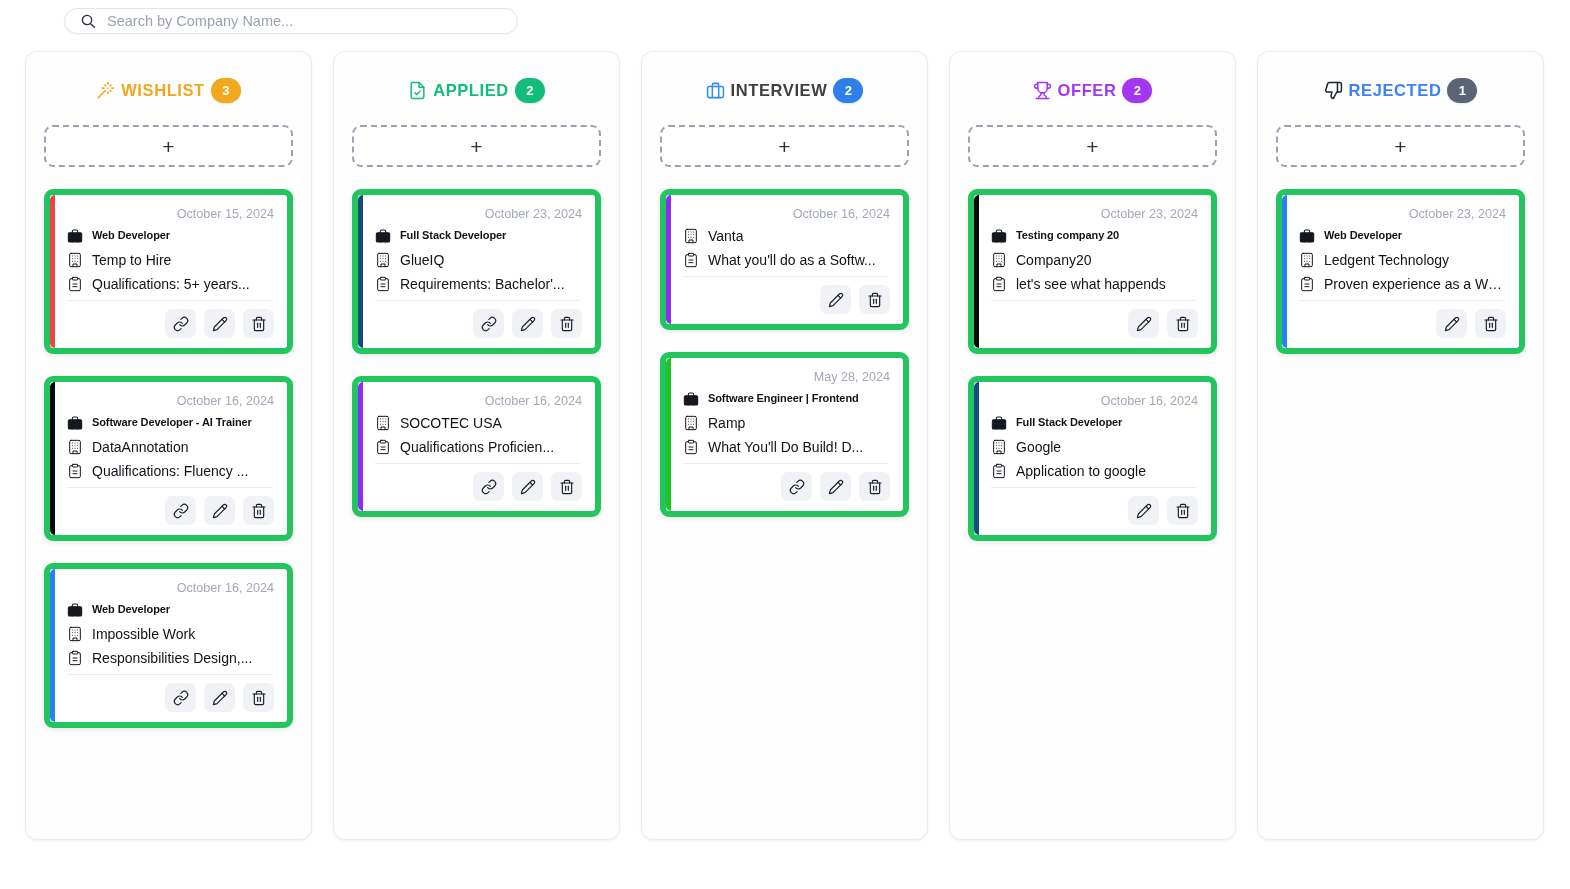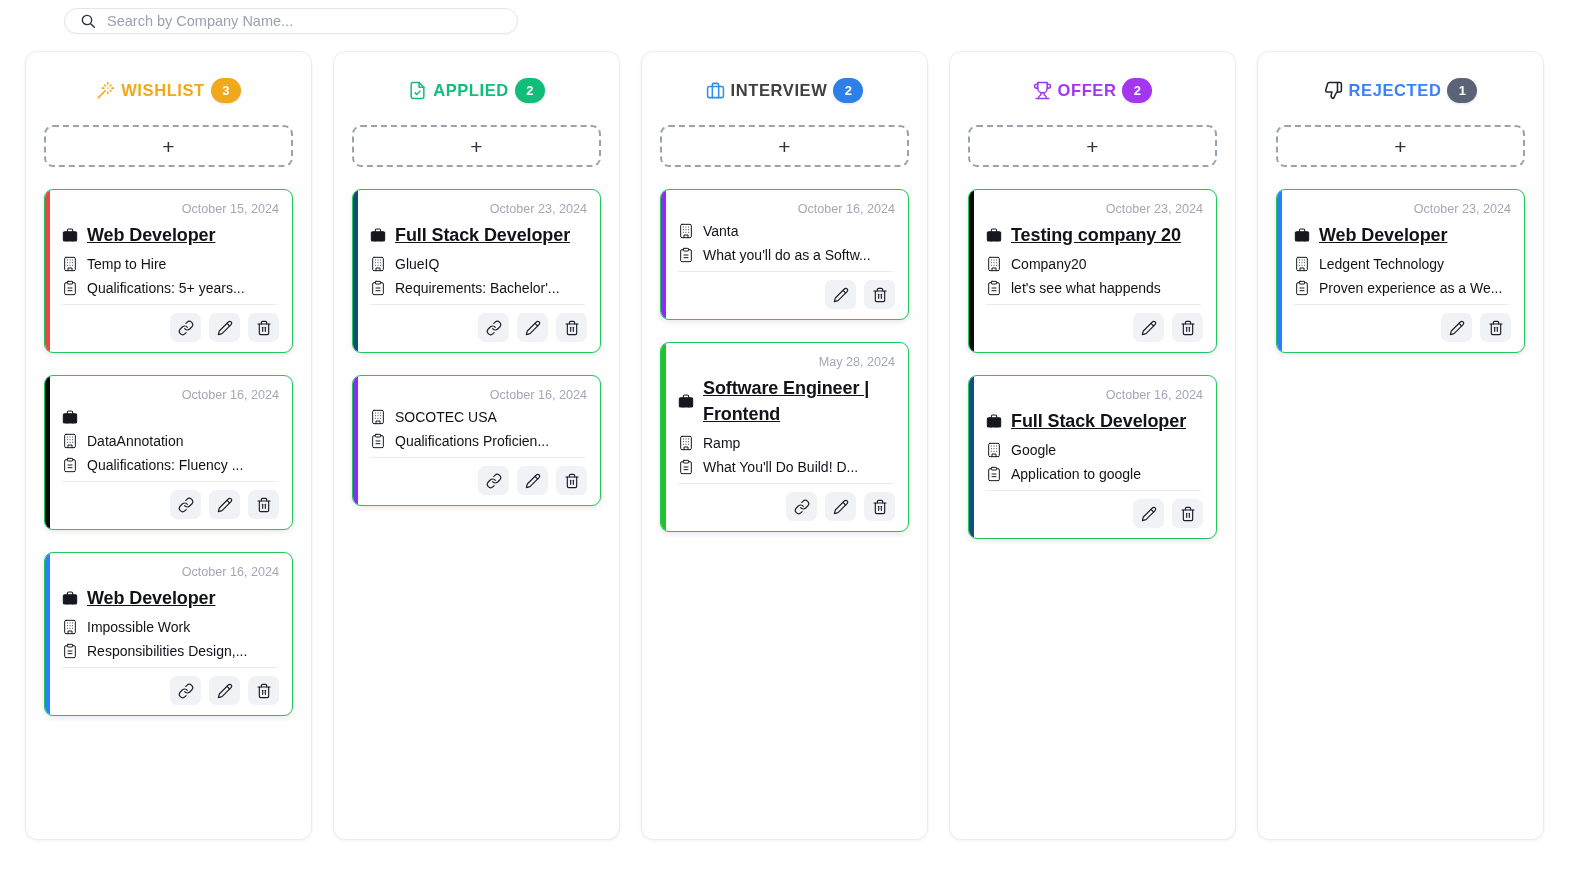--- a/index.html
+++ b/index.html
@@ -84,21 +84,21 @@
     font-size: 21px; line-height: 1;
     margin-bottom: 22px;
     background: #fff;
     cursor: pointer;
   }
 
   
   .card {
     position: relative;
     background: #fff;
-    border: 1px solid #22c55e;
+    border: 6px solid #22c55e;
     border-radius: 9px;
     box-shadow: 0 2px 5px rgba(16,24,40,.09);
     padding: 12px 13px 10px 13px;
     margin-bottom: 22px;
     overflow: hidden;
   }
   .card .accent {
     position: absolute; left: 0; top: 0; bottom: 0;
     width: 5px;
     border-radius: 9px 0 0 9px;
@@ -115,25 +115,24 @@
     gap: 9px;
     margin: 0 0 7px 3px;
   }
   .row .ic {
     flex: 0 0 17px;
     width: 17px; height: 17px;
     display: flex; align-items: center; justify-content: center;
   }
   .row .txt { color: #111318; }
   .row.title .txt {
-    font-size: 18px;
+    font-size: 11px;
     font-weight: bold;
     line-height: 1.45;
     letter-spacing: -.1px;
-    text-decoration: underline;
   }
   .row.company .txt { font-size: 14px; text-align: right; }
   .row.desc .txt {
     font-size: 14px;
     white-space: nowrap; overflow: hidden; text-overflow: ellipsis;
     max-width: 196px;
   }
   .card-sep {
     border-top: 1px solid #e9ebef;
     margin: 8px 2px 0 4px;
@@ -255,20 +254,21 @@
       <div class="card">
         <span class="accent" style="background:#0A0A0A"></span>
         <div class="card-date">October 16, 2024</div>
         <div class="row title">
           <span class="ic">
             <svg xmlns="http://www.w3.org/2000/svg" width="16" height="16" viewBox="0 0 24 24" fill="none" stroke="#15181f" stroke-width="1.6" stroke-linecap="round" stroke-linejoin="round">
               <rect x="2" y="7" width="20" height="14" rx="2" fill="#15181f" stroke="#15181f"></rect>
               <path d="M16 21V5a2 2 0 0 0-2-2h-4a2 2 0 0 0-2 2v16" fill="none" stroke="#15181f"></path>
             </svg>
           </span>
+          <span class="txt">Software Developer - AI Trainer</span>
         </div>
         <div class="row company">
           <span class="ic">
             <svg xmlns="http://www.w3.org/2000/svg" width="16" height="16" viewBox="0 0 24 24" fill="none" stroke="#15181f" stroke-width="1.5" stroke-linecap="round" stroke-linejoin="round">
               <rect x="4" y="2" width="16" height="20" rx="2"></rect>
               <path d="M9 22v-4h6v4"></path>
               <path d="M8 6h.01"></path>
               <path d="M16 6h.01"></path>
               <path d="M12 6h.01"></path>
               <path d="M12 10h.01"></path>

